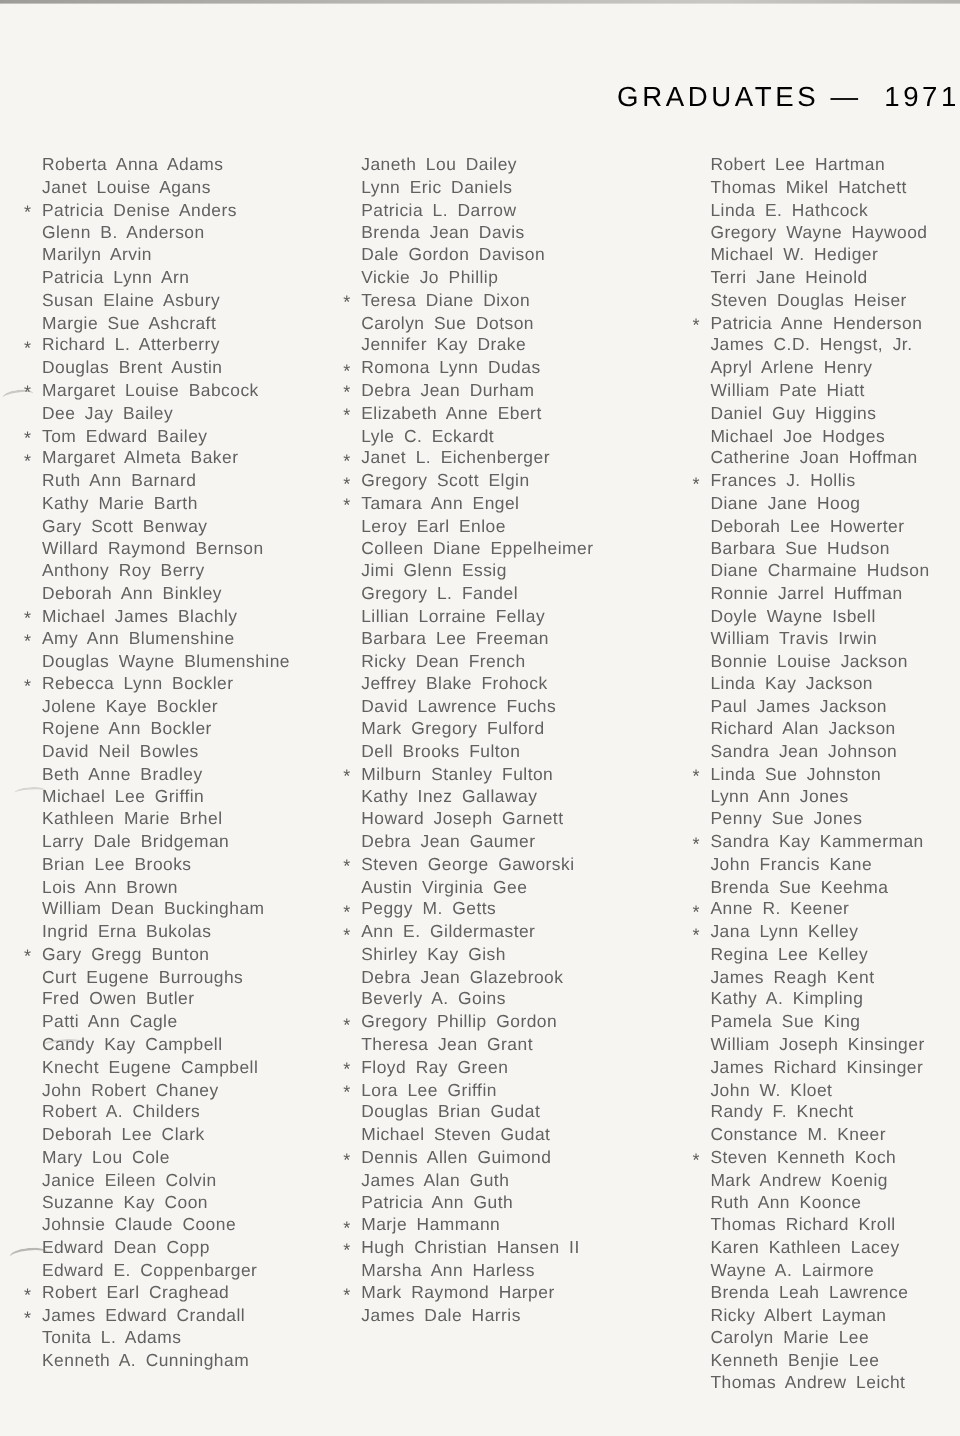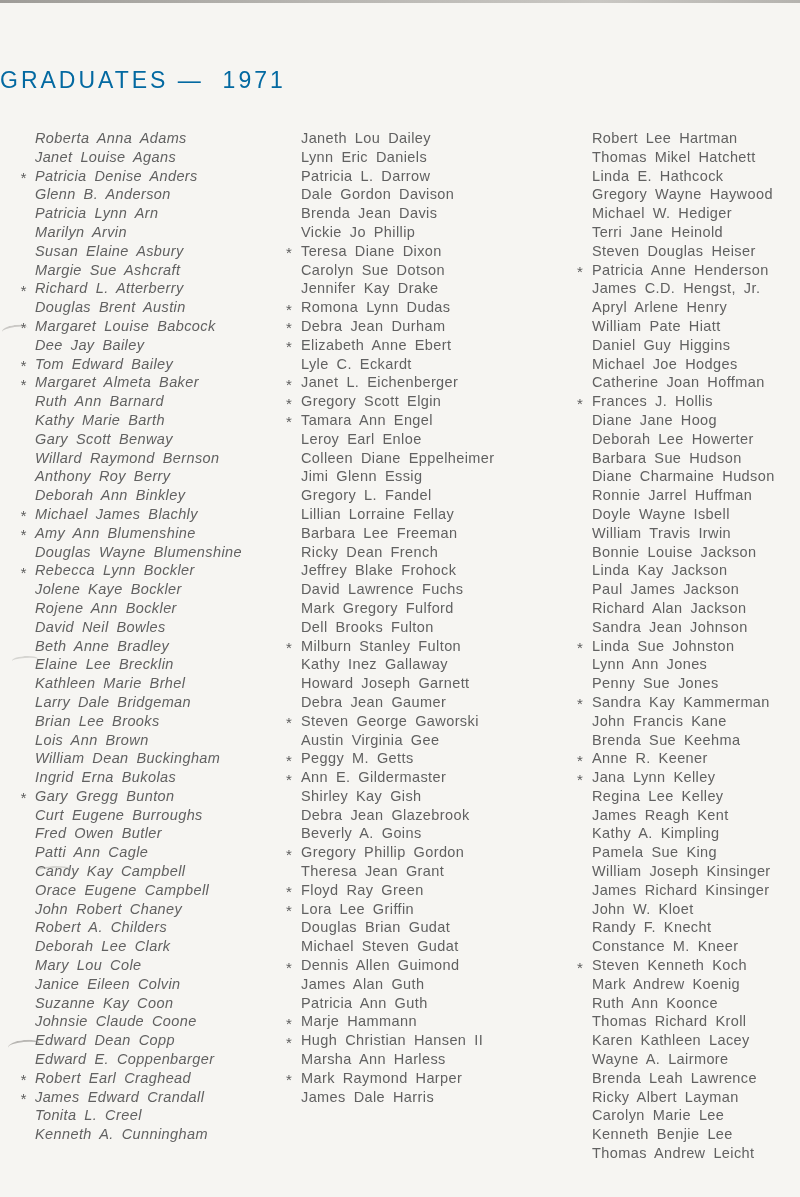--- a/index.html
+++ b/index.html
@@ -22,42 +22,42 @@
     top: 0; left: 0;
     width: 100%;
     height: 3px;
     background: linear-gradient(to right, #9e9c98, #b8b6b2 40%, #c9c7c3 75%, #b5b3af);
   }
   .page-title {
     position: absolute;
     top: 52px;
     left: 0;
     width: 100%;
-    text-align: left;
+    text-align: right;
     font-size: 23px;
     font-weight: 500;
     letter-spacing: 3px;
-    color: #0369a1;
+    color: #000000;
     white-space: pre;
   }
   .columns {
     position: absolute;
     top: 129px;
     left: 0;
     width: 100%;
   }
   .name-column {
     position: absolute;
     top: 0;
     list-style: none;
     margin: 0;
     padding: 0;
     width: 278px;
   }
-  .col-0 { left: 20px; font-style: italic; }
+  .col-0 { left: 20px; }
   .col-1 { left: 286px; }
   .col-2 { left: 577px; }
   .name-row {
     position: relative;
     height: 18.8px;
     line-height: 18.8px;
     padding-left: 15px;
     font-size: 14.5px;
     letter-spacing: 0.4px;
     word-spacing: 3.5px;
@@ -90,22 +90,22 @@
   <div class="top-edge"></div>
 
   <h1 class="page-title">GRADUATES —  1971</h1>
 
   <div class="columns">
     <ul class="name-column col-0">
         <li class="name-row"><span>Roberta Anna Adams</span></li>
         <li class="name-row"><span>Janet Louise Agans</span></li>
         <li class="name-row"><span class="star">*</span><span>Patricia Denise Anders</span></li>
         <li class="name-row"><span>Glenn B. Anderson</span></li>
+        <li class="name-row"><span>Marilyn Arvin</span></li>
         <li class="name-row"><span>Patricia Lynn Arn</span></li>
-        <li class="name-row"><span>Marilyn Arvin</span></li>
         <li class="name-row"><span>Susan Elaine Asbury</span></li>
         <li class="name-row"><span>Margie Sue Ashcraft</span></li>
         <li class="name-row"><span class="star">*</span><span>Richard L. Atterberry</span></li>
         <li class="name-row"><span>Douglas Brent Austin</span></li>
         <li class="name-row"><span class="star">*</span><span>Margaret Louise Babcock</span></li>
         <li class="name-row"><span>Dee Jay Bailey</span></li>
         <li class="name-row"><span class="star">*</span><span>Tom Edward Bailey</span></li>
         <li class="name-row"><span class="star">*</span><span>Margaret Almeta Baker</span></li>
         <li class="name-row"><span>Ruth Ann Barnard</span></li>
         <li class="name-row"><span>Kathy Marie Barth</span></li>
@@ -114,53 +114,53 @@
         <li class="name-row"><span>Anthony Roy Berry</span></li>
         <li class="name-row"><span>Deborah Ann Binkley</span></li>
         <li class="name-row"><span class="star">*</span><span>Michael James Blachly</span></li>
         <li class="name-row"><span class="star">*</span><span>Amy Ann Blumenshine</span></li>
         <li class="name-row"><span>Douglas Wayne  Blumenshine</span></li>
         <li class="name-row"><span class="star">*</span><span>Rebecca Lynn Bockler</span></li>
         <li class="name-row"><span>Jolene Kaye Bockler</span></li>
         <li class="name-row"><span>Rojene Ann Bockler</span></li>
         <li class="name-row"><span>David Neil Bowles</span></li>
         <li class="name-row"><span>Beth Anne Bradley</span></li>
-        <li class="name-row"><span>Elaine Lee Brecklin</span></li>
+        <li class="name-row"><span>Michael Lee Griffin</span></li>
         <li class="name-row"><span>Kathleen Marie Brhel</span></li>
         <li class="name-row"><span>Larry Dale Bridgeman</span></li>
         <li class="name-row"><span>Brian Lee Brooks</span></li>
         <li class="name-row"><span>Lois Ann Brown</span></li>
         <li class="name-row"><span>William Dean Buckingham</span></li>
         <li class="name-row"><span>Ingrid Erna Bukolas</span></li>
         <li class="name-row"><span class="star">*</span><span>Gary Gregg Bunton</span></li>
         <li class="name-row"><span>Curt Eugene Burroughs</span></li>
         <li class="name-row"><span>Fred Owen Butler</span></li>
         <li class="name-row"><span>Patti Ann Cagle</span></li>
         <li class="name-row"><span>Candy Kay Campbell</span></li>
-        <li class="name-row"><span>Orace Eugene Campbell</span></li>
+        <li class="name-row"><span>Knecht Eugene Campbell</span></li>
         <li class="name-row"><span>John Robert Chaney</span></li>
         <li class="name-row"><span>Robert A. Childers</span></li>
         <li class="name-row"><span>Deborah Lee Clark</span></li>
         <li class="name-row"><span>Mary Lou Cole</span></li>
         <li class="name-row"><span>Janice Eileen Colvin</span></li>
         <li class="name-row"><span>Suzanne Kay Coon</span></li>
         <li class="name-row"><span>Johnsie Claude Coone</span></li>
         <li class="name-row"><span>Edward Dean Copp</span></li>
         <li class="name-row"><span>Edward E. Coppenbarger</span></li>
         <li class="name-row"><span class="star">*</span><span>Robert Earl Craghead</span></li>
         <li class="name-row"><span class="star">*</span><span>James Edward Crandall</span></li>
-        <li class="name-row"><span>Tonita L. Creel</span></li>
+        <li class="name-row"><span>Tonita L. Adams</span></li>
         <li class="name-row"><span>Kenneth A. Cunningham</span></li>
       </ul>
     <ul class="name-column col-1">
         <li class="name-row"><span>Janeth Lou Dailey</span></li>
         <li class="name-row"><span>Lynn Eric Daniels</span></li>
         <li class="name-row"><span>Patricia L. Darrow</span></li>
+        <li class="name-row"><span>Brenda Jean Davis</span></li>
         <li class="name-row"><span>Dale Gordon Davison</span></li>
-        <li class="name-row"><span>Brenda Jean Davis</span></li>
         <li class="name-row"><span>Vickie Jo Phillip</span></li>
         <li class="name-row"><span class="star">*</span><span>Teresa Diane Dixon</span></li>
         <li class="name-row"><span>Carolyn Sue Dotson</span></li>
         <li class="name-row"><span>Jennifer Kay Drake</span></li>
         <li class="name-row"><span class="star">*</span><span>Romona Lynn Dudas</span></li>
         <li class="name-row"><span class="star">*</span><span>Debra Jean Durham</span></li>
         <li class="name-row"><span class="star">*</span><span>Elizabeth Anne Ebert</span></li>
         <li class="name-row"><span>Lyle C. Eckardt</span></li>
         <li class="name-row"><span class="star">*</span><span>Janet L. Eichenberger</span></li>
         <li class="name-row"><span class="star">*</span><span>Gregory Scott Elgin</span></li>

